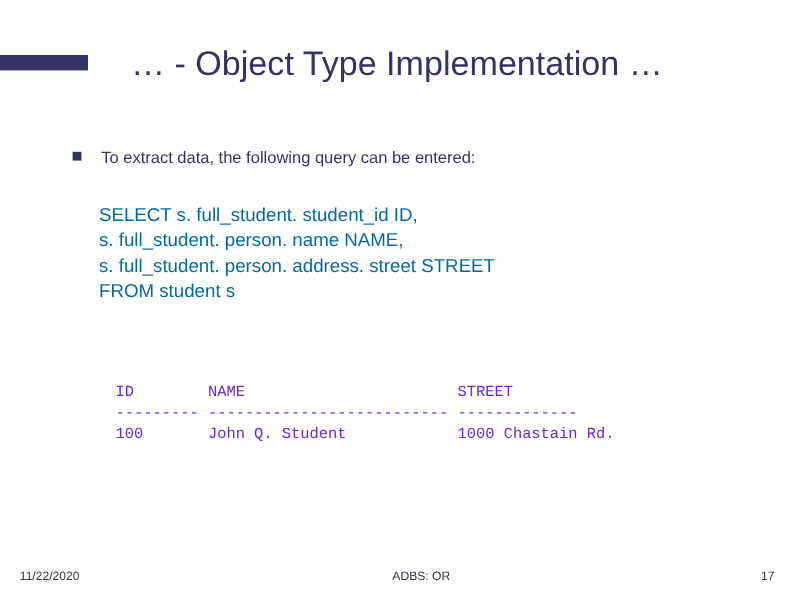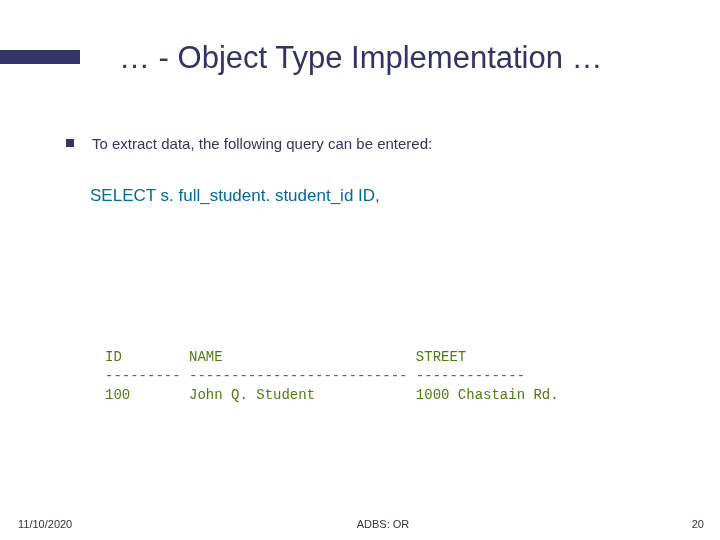--- a/index.html
+++ b/index.html
@@ -75,21 +75,21 @@
     line-height: 1.35;
     color: #0369a1;
     font-family: Verdana, Geneva, sans-serif;
   }
   .result-block {
     position: absolute;
     left: 105px;
     top: 348px;
     font-family: "Courier New", Courier, monospace;
     font-size: 14px;
-    color: #4d7c0f;
+    color: #6d28d9;
     line-height: 1.35;
     white-space: pre;
   }
   .footer {
     position: absolute;
     left: 0;
     bottom: 10px;
     width: 720px;
     font-size: 11px;
     color: #333344;
@@ -123,25 +123,28 @@
     <div class="title-bar"></div>
     <div class="title-text">… - Object Type Implementation …</div>
   </div>
 
   <div class="bullet-block">
     <span class="bullet-sq"></span><span class="bullet-text">To extract data, the following query can be entered:</span>
   </div>
 
   <div class="query-block">
     <div>SELECT s. full_student. student_id ID,</div>
+    <div>s. full_student. person. name NAME,</div>
+    <div>s. full_student. person. address. street STREET</div>
+    <div>FROM student s</div>
   </div>
 
   <div class="result-block"><span>ID        NAME                       STREET</span>
 <span>--------- -------------------------- -------------</span>
 <span>100       John Q. Student            1000 Chastain Rd.</span></div>
 
   <div class="footer">
-    <div class="footer-date">11/10/2020</div>
+    <div class="footer-date">11/22/2020</div>
     <div class="footer-center">ADBS: OR</div>
-    <div class="footer-page">20</div>
+    <div class="footer-page">17</div>
   </div>
 
 </div>
 
 </body></html>

